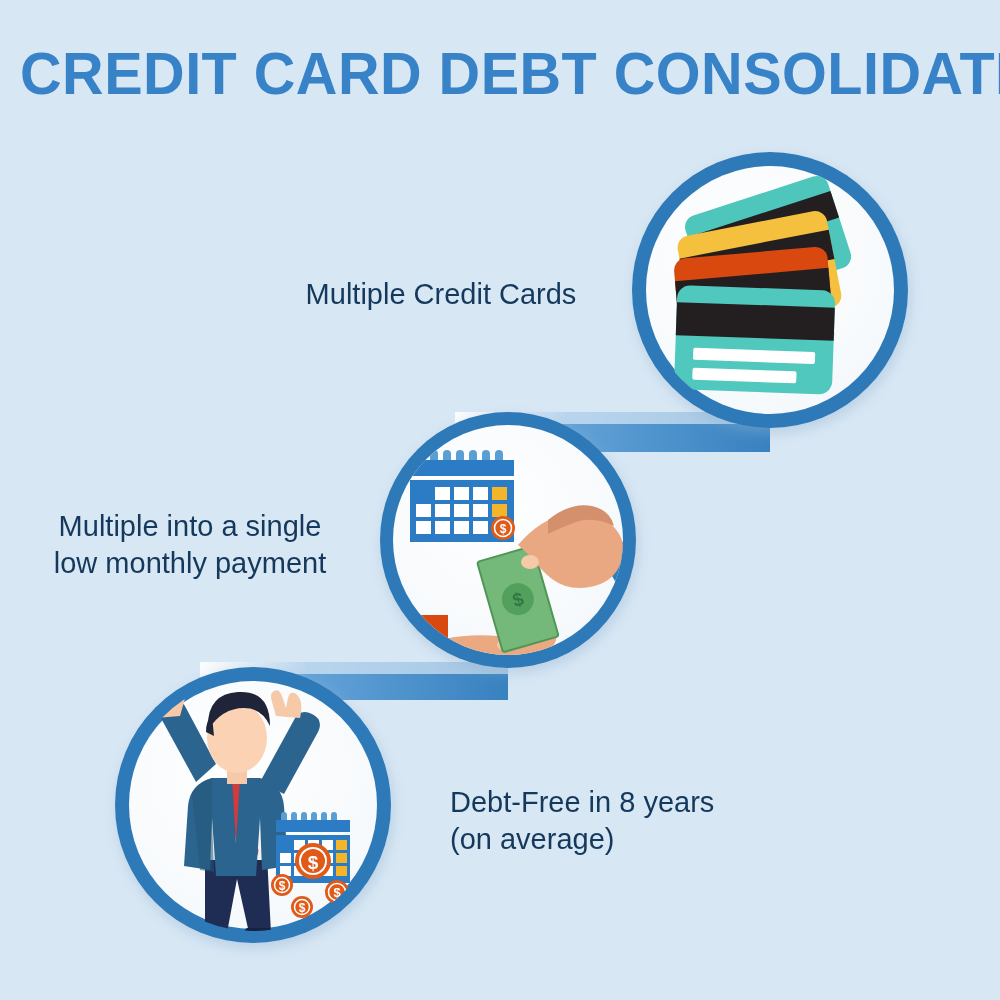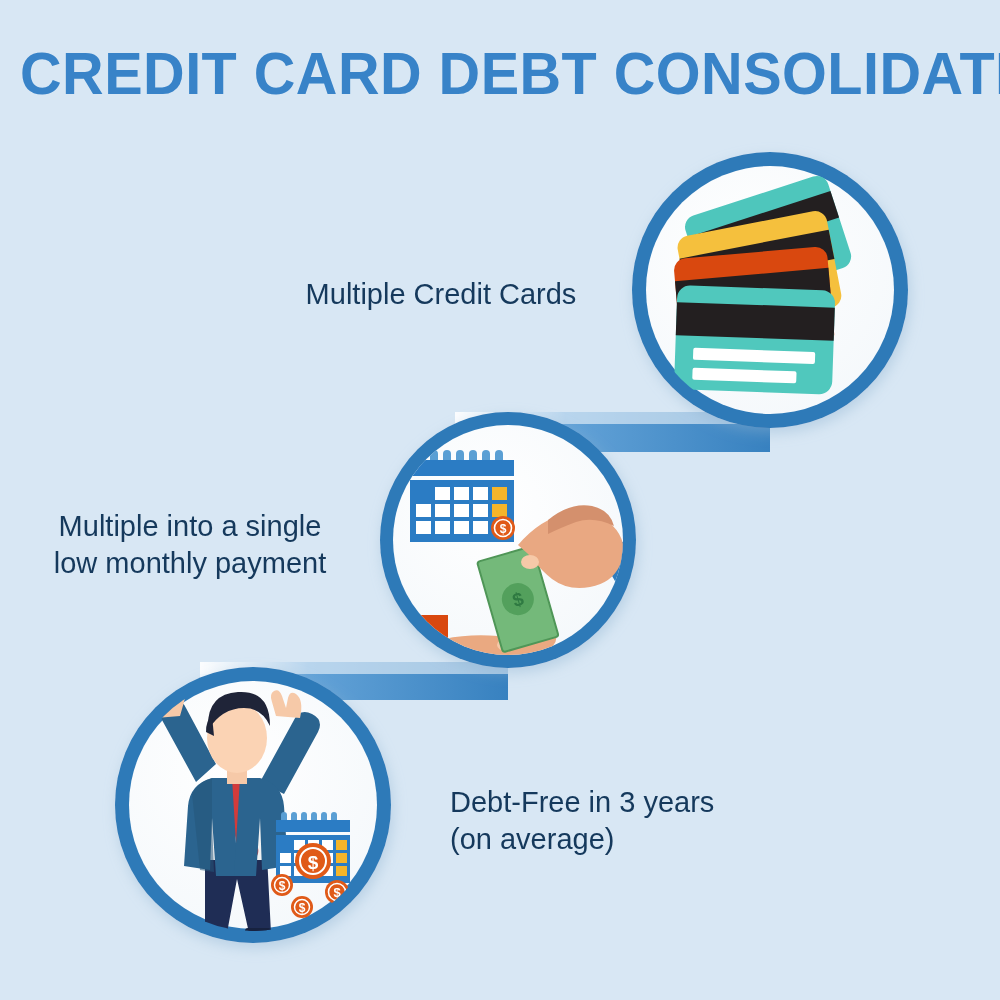--- a/index.html
+++ b/index.html
@@ -261,15 +261,15 @@
     </g>
   </svg>
 
   <div class="title">CREDIT CARD DEBT CONSOLIDATION</div>
 
   <div class="label" id="label-1">Multiple Credit Cards</div>
 
   <div class="label" id="label-2">Multiple into a single
 low monthly payment</div>
 
-  <div class="label" id="label-3">Debt-Free in 3 years
+  <div class="label" id="label-3">Debt-Free in 8 years
 (on average)</div>
 </div>
 
 </body></html>

